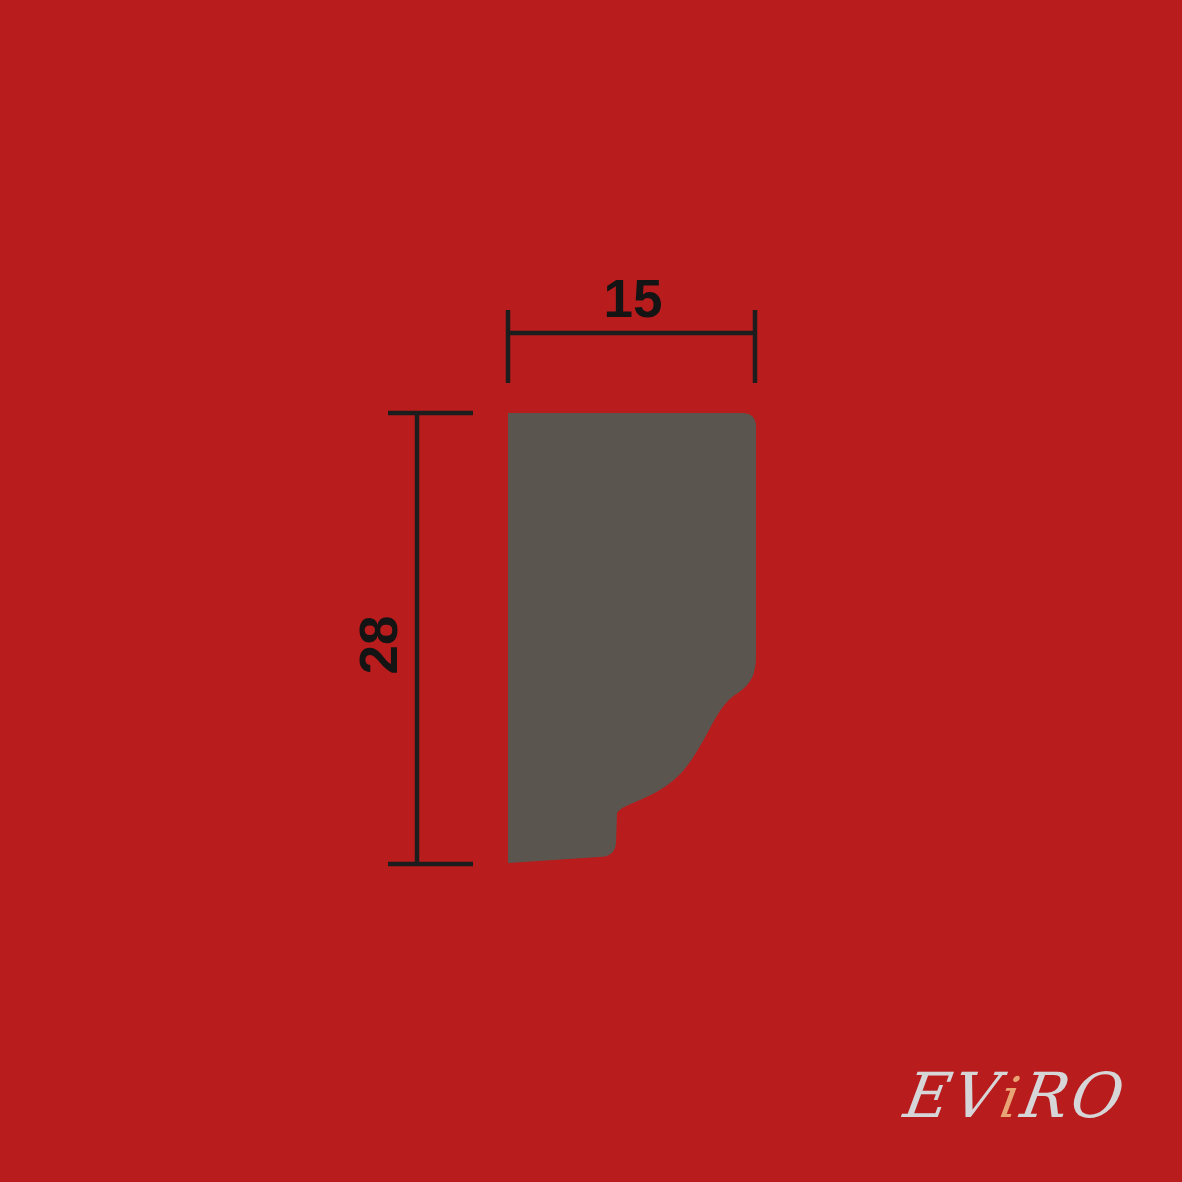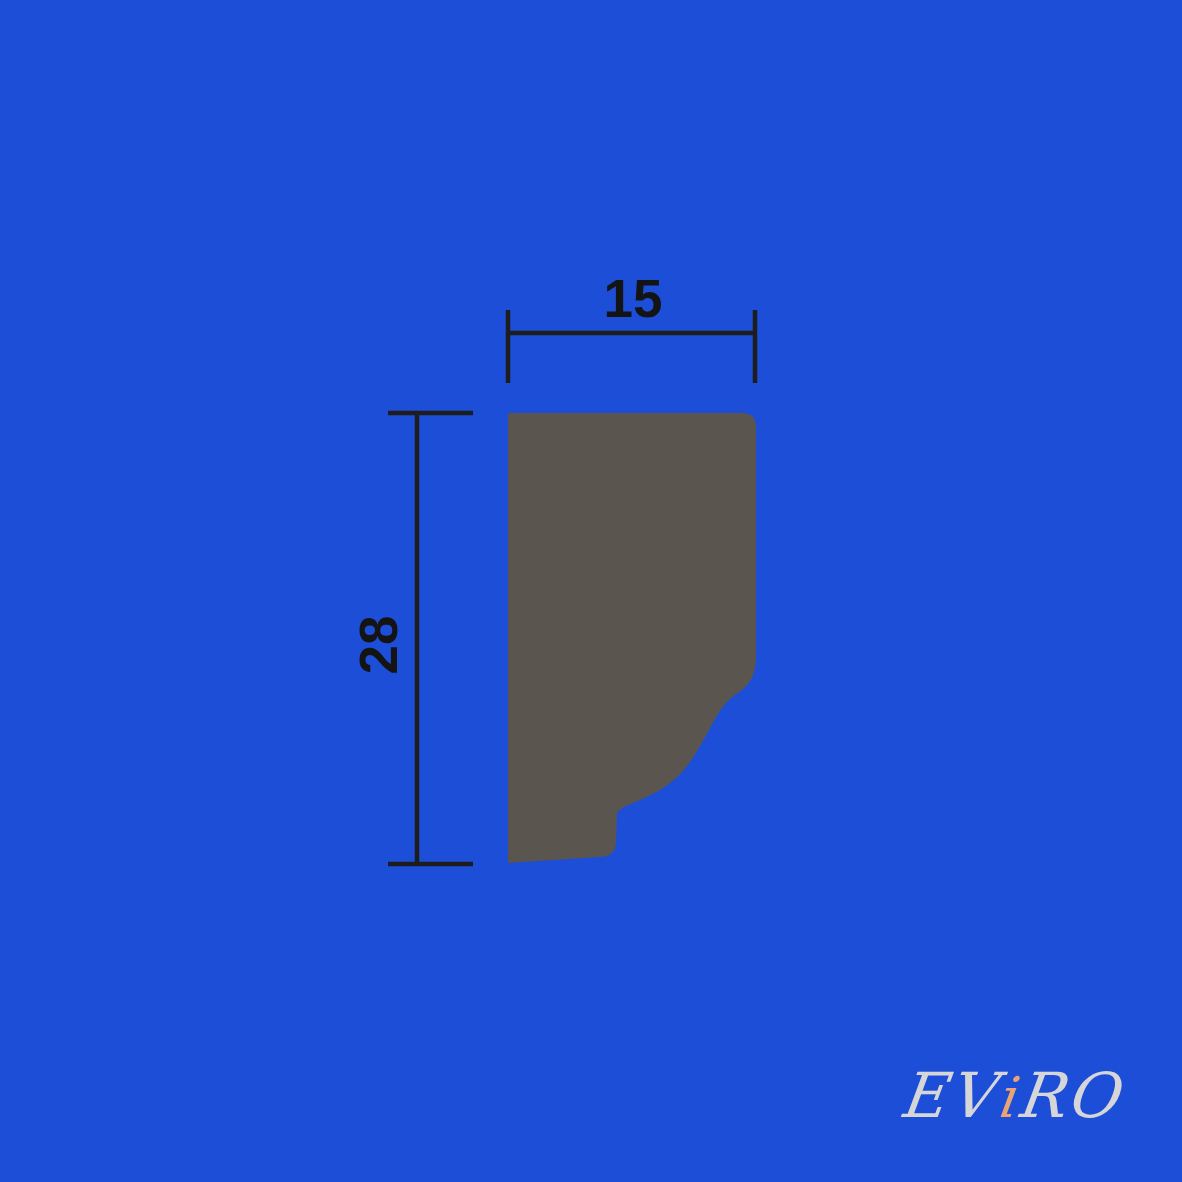--- a/index.html
+++ b/index.html
@@ -4,21 +4,21 @@
 <style>
   html, body {
     margin: 0;
     padding: 0;
     background: #ffffff;
   }
   .canvas {
     position: relative;
     width: 1182px;
     height: 1182px;
-    background: #1d4ed8;
+    background: #b91c1c;
     overflow: hidden;
     font-family: "Liberation Sans", sans-serif;
   }
   svg { display: block; }
 
   .dim-label {
     font-family: "Liberation Sans", "DejaVu Sans", sans-serif;
     font-weight: 600;
     font-size: 53px;
     fill: #141414;

